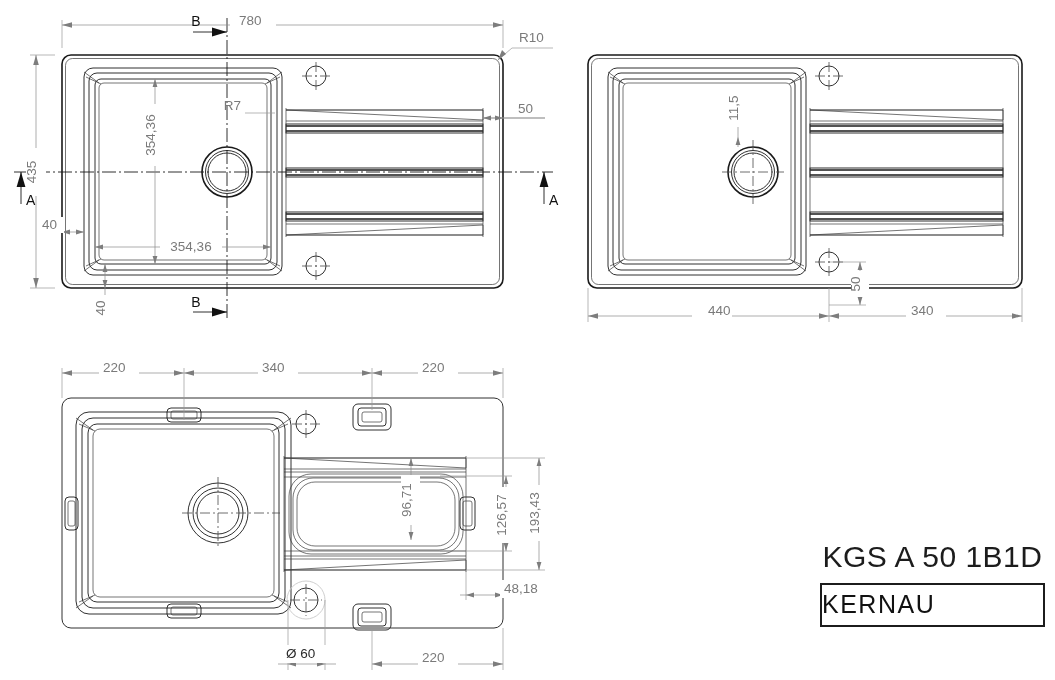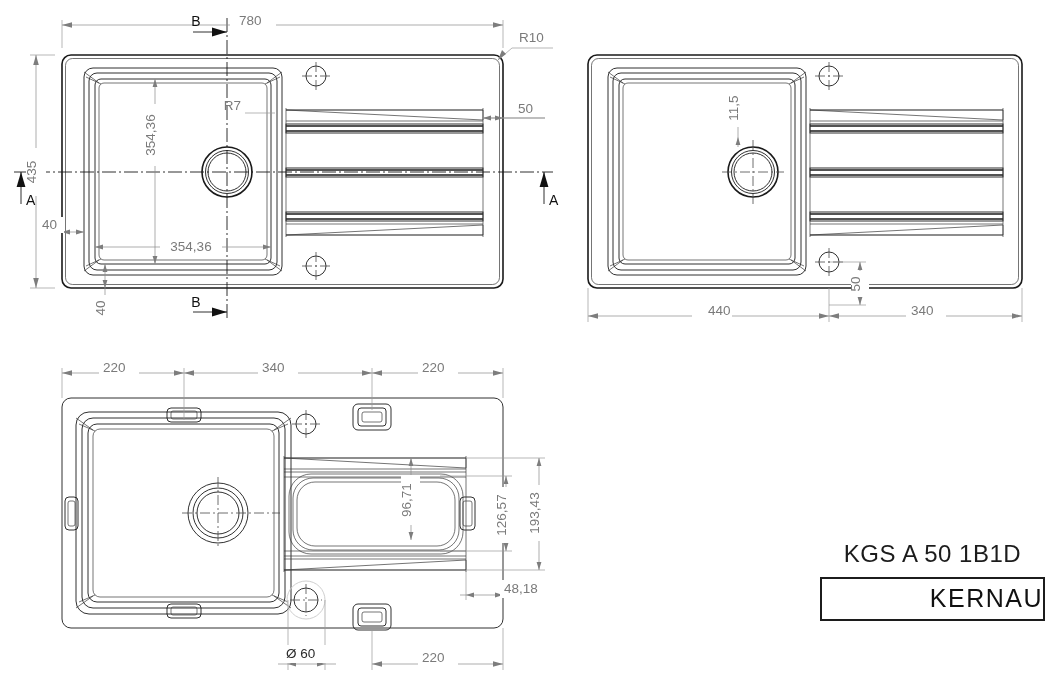--- a/index.html
+++ b/index.html
@@ -19,24 +19,24 @@
           stroke-dasharray:14 3 2 3;}
   .centerL{fill:none;stroke:#4a4a4a;stroke-width:0.8;
           stroke-dasharray:10 3 2 3;}
   .arrowdk{fill:#111;stroke:none;}
   .arrowgy{fill:#7d7d7d;stroke:none;}
   .dimtxt{fill:#7a7a7a;font-size:13.5px;font-family:"Liberation Sans",sans-serif;}
   .dimtxtd{fill:#2a2a2a;font-size:13.5px;font-family:"Liberation Sans",sans-serif;}
   .secmark{fill:#111;font-size:14px;font-family:"Liberation Sans",sans-serif;}
   .title-text{font-family:"Liberation Sans",sans-serif;}
   #titleblock{position:absolute;left:820px;top:540px;width:225px;}
-  #model-name{font-size:24px;color:#1c1c1c;letter-spacing:.5px;
+  #model-name{font-size:30px;color:#1c1c1c;letter-spacing:.5px;
                text-align:center;white-space:nowrap;}
   #brand-box{margin-top:9px;border:2px solid #1c1c1c;
-             padding:5px 0 6px;text-align:right;}
+             padding:5px 0 6px;text-align:left;}
   #brand-name{font-size:25px;color:#111;letter-spacing:1.5px;font-weight:500;}
 </style>
 </head>
 <body>
 
 <div id="sheet">
 
 <svg width="1055" height="680" viewBox="0 0 1055 680">
 
   <g>

